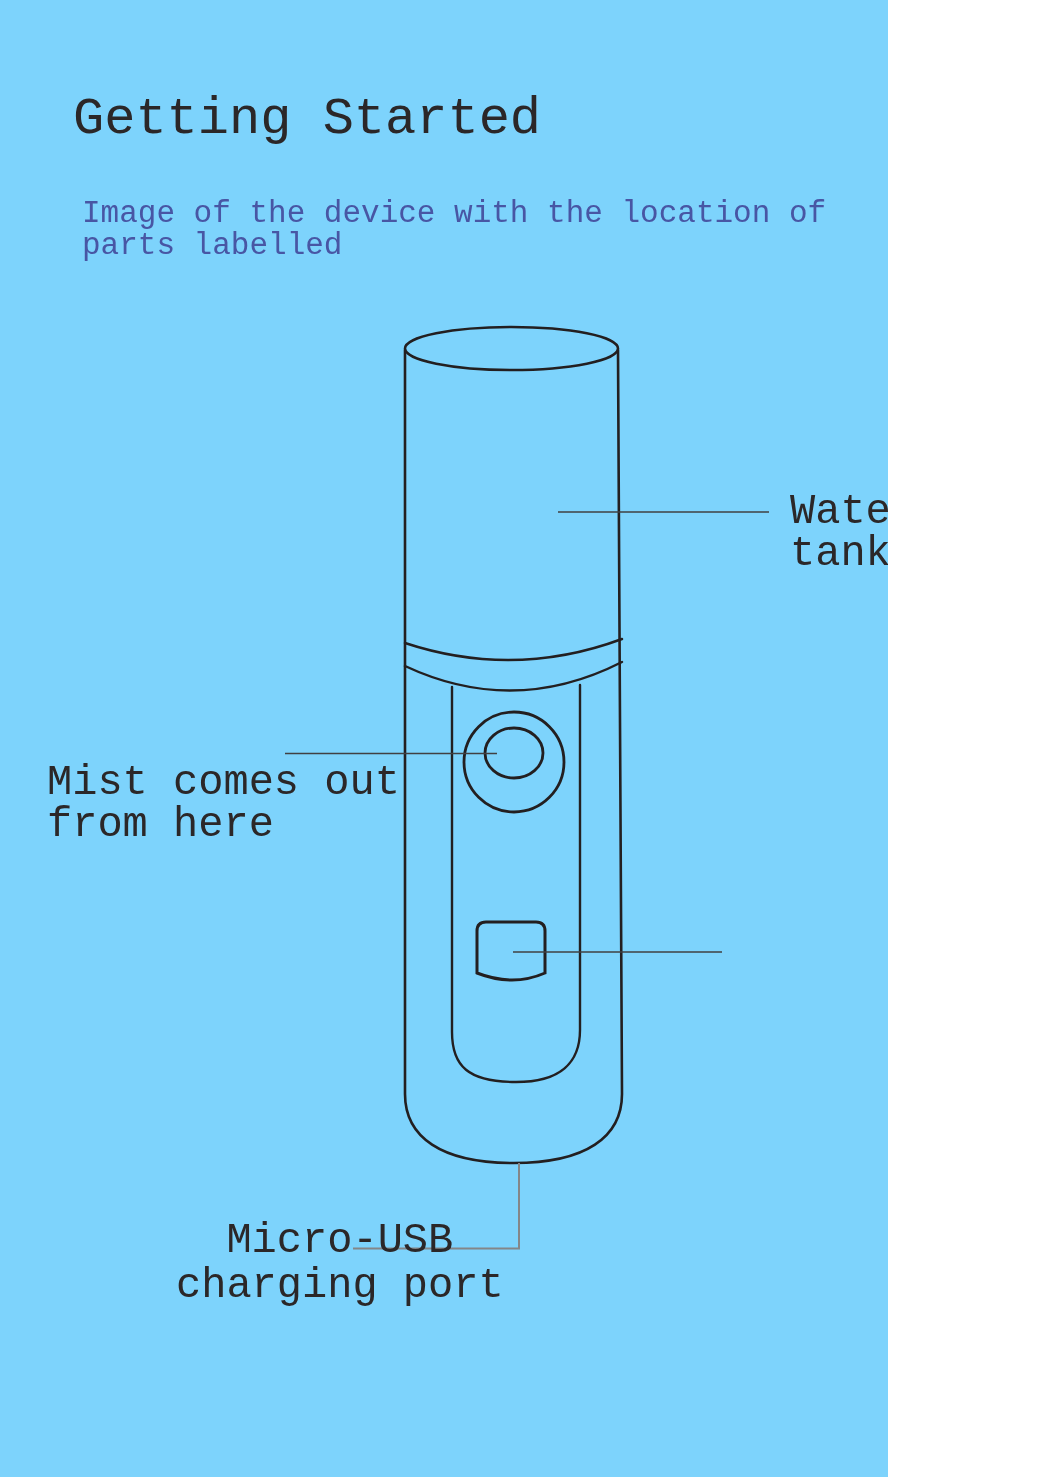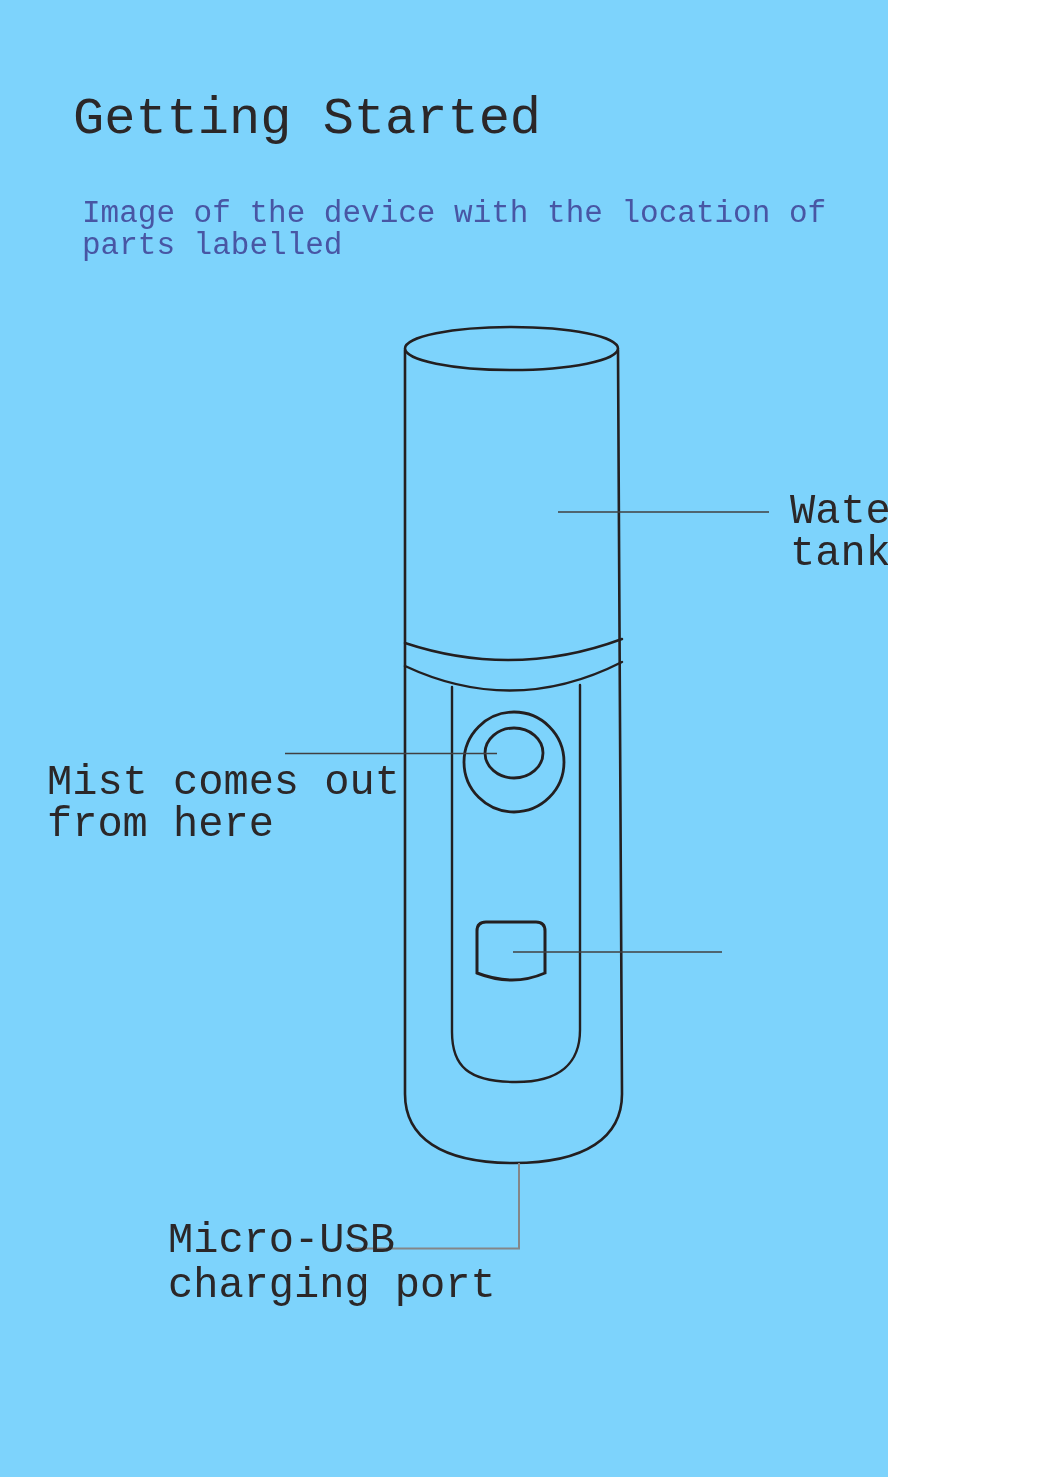--- a/index.html
+++ b/index.html
@@ -25,21 +25,21 @@
   }
   .label{
     position:absolute;
     font-size:42px;line-height:42px;
     color:var(--label,#2b2728);
     white-space:pre-line;
   }
   #label-water-tank{left:790px;top:491px;}
   #label-mist{left:47px;top:762px;}
   #label-onoff{left:743px;top:928px;}
-  #label-microusb{left:168px;top:1219px;line-height:45px;}
+  #label-microusb{left:176px;top:1219px;line-height:45px;text-align:center;}
   svg.art{position:absolute;left:0;top:0;}
   .s-dark{fill:none;stroke:var(--outline,#231f20);stroke-linecap:round;}
   .leader{fill:none;stroke:var(--leader,#414042);}
   .leader-gray{fill:none;stroke:var(--leader_gray,#848688);}
 </style>
 </head>
 <body>
 
 <div class="page">
 

